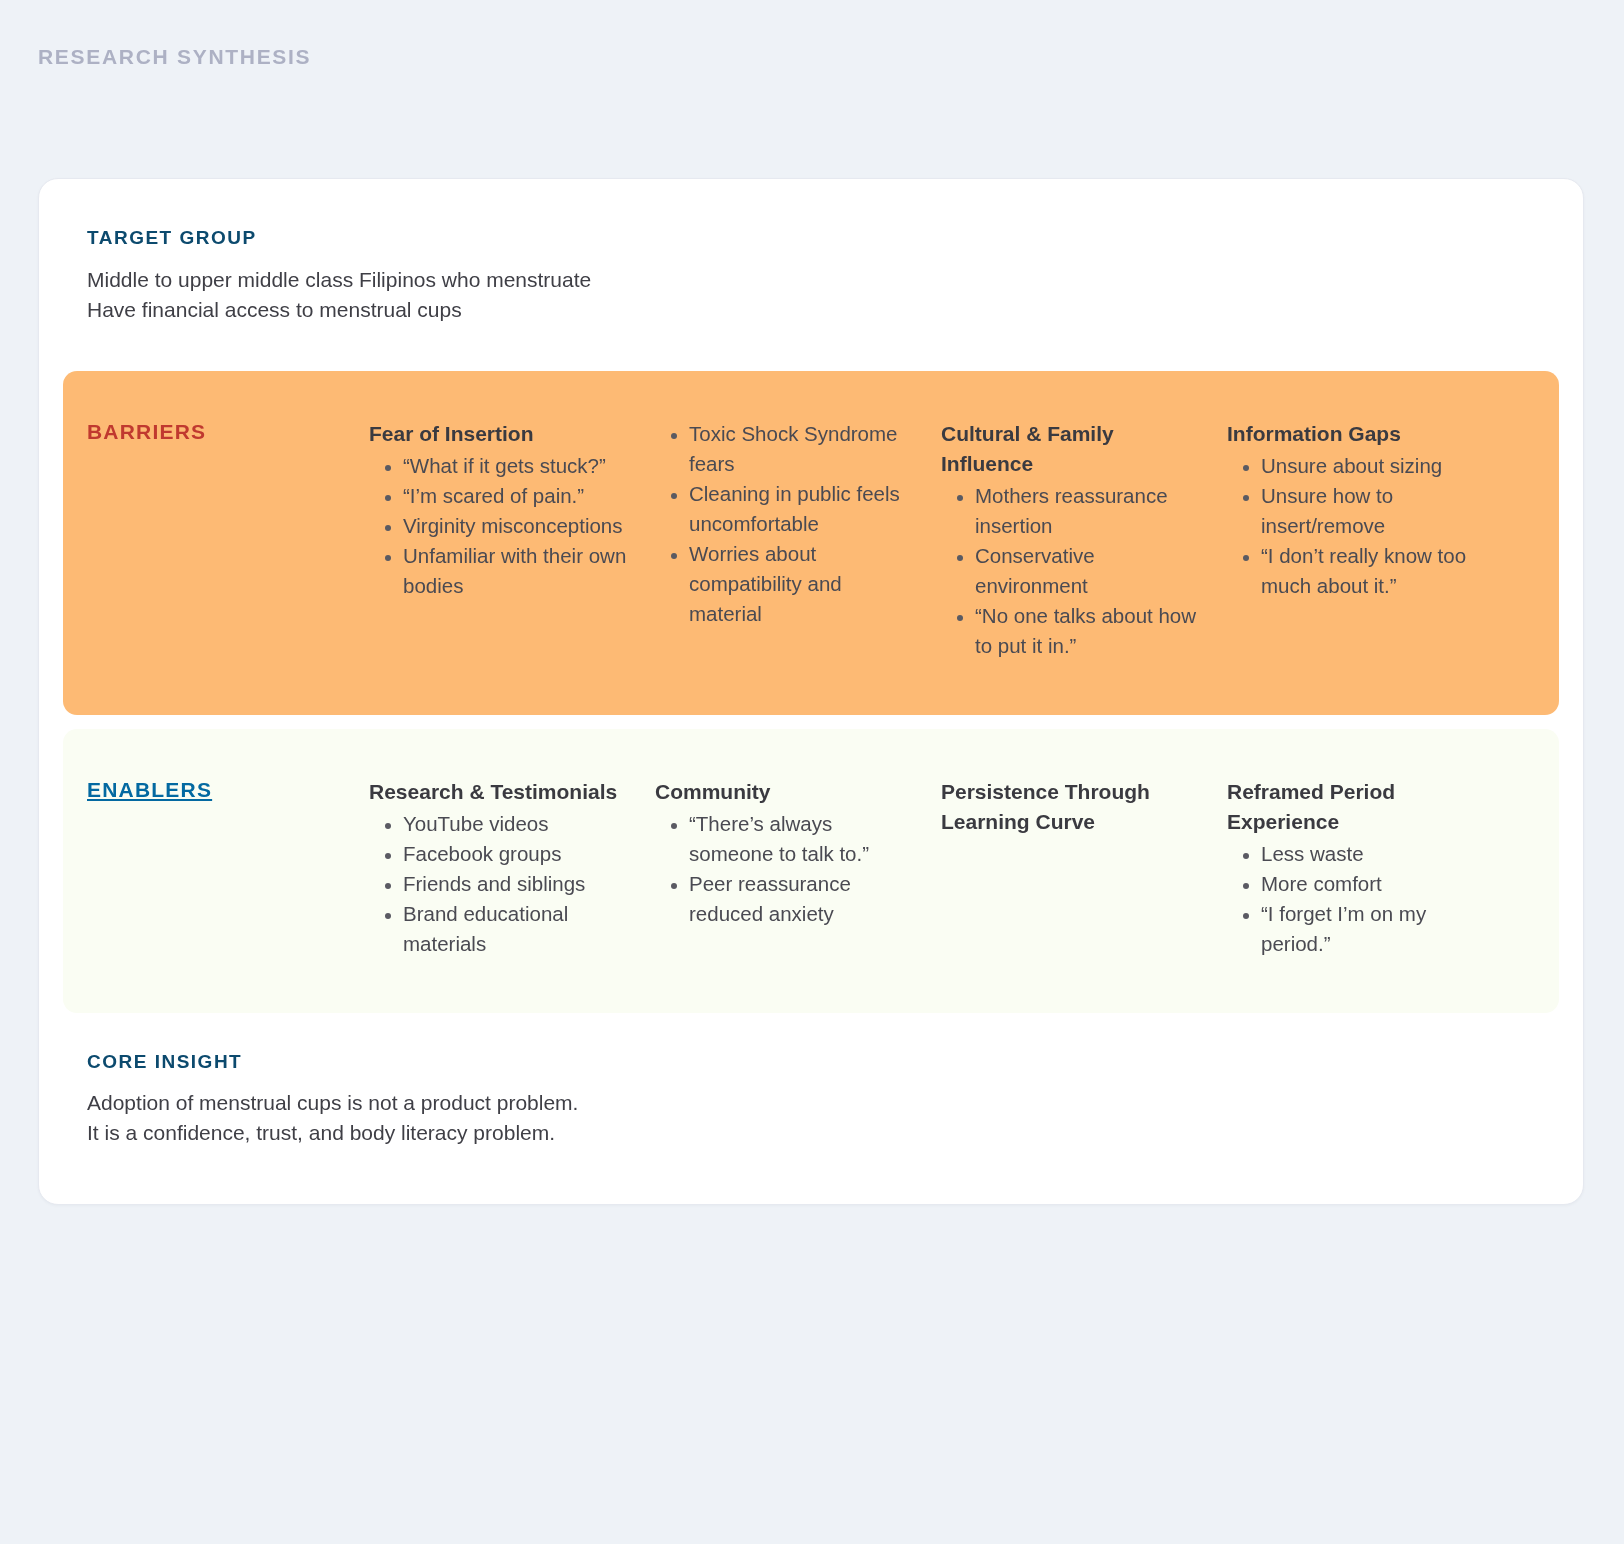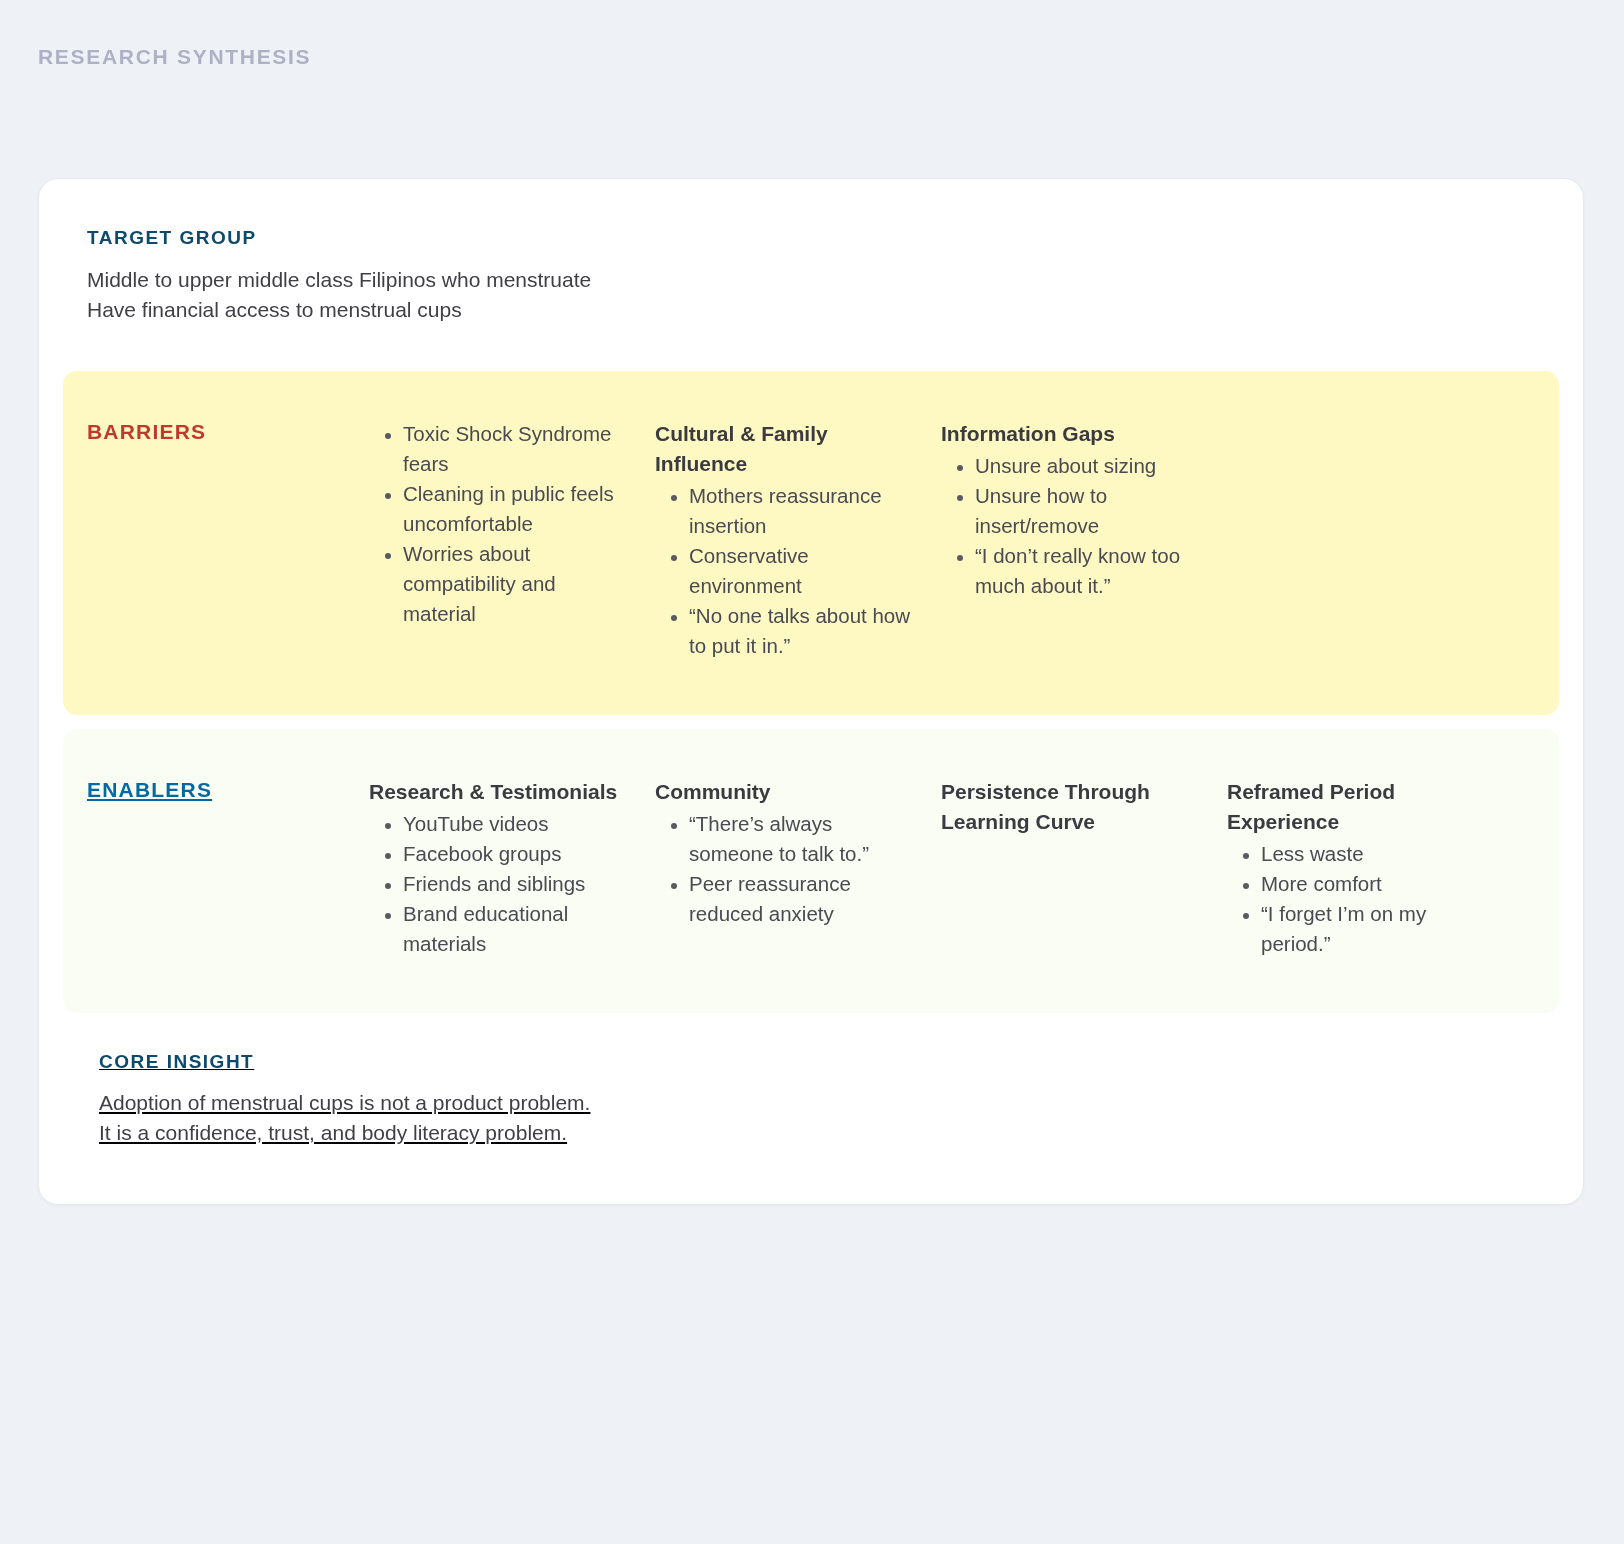--- a/index.html
+++ b/index.html
@@ -65,21 +65,21 @@
     color: #3f3f46;
   }
 
   .band {
     margin: 0 24px;
     border-radius: 14px;
     padding: 48px 24px 54px 24px;
     box-sizing: border-box;
   }
   .band-barriers {
-    background: #fef9c3;
+    background: #fdba74;
     margin-top: 46px;
   }
   .band-enablers {
     background: #fafdf3;
     margin-top: 14px;
   }
 
   .row {
     display: flex;
     align-items: flex-start;
@@ -122,22 +122,21 @@
     line-height: 30px;
     color: #4a4a52;
     margin: 0;
   }
   .col-list li::marker {
     color: #5a5a62;
     font-size: 19px;
   }
 
   .core-insight {
-    padding: 38px 48px 56px 60px;
-    text-decoration: underline;
+    padding: 38px 48px 56px 48px;
   }
   .core-insight .eyebrow { margin-bottom: 15px; }
 </style>
 </head>
 <body>
 
 <div class="page">
 
   <div class="page-title">RESEARCH SYNTHESIS</div>
 
@@ -146,20 +145,29 @@
     <div class="target-group">
       <div class="eyebrow">TARGET GROUP</div>
       <div class="body-line">Middle to upper middle class Filipinos who menstruate</div>
       <div class="body-line">Have financial access to menstrual cups</div>
     </div>
 
     <div class="band band-barriers">
       <div class="row">
         <div class="row-label label-barriers">BARRIERS</div>
 
+        <div class="col">
+          <div class="col-title">Fear of Insertion</div>
+          <ul class="col-list">
+            <li>“What if it gets stuck?”</li>
+            <li>“I’m scared of pain.”</li>
+            <li>Virginity misconceptions</li>
+            <li>Unfamiliar with their own bodies</li>
+          </ul>
+        </div>
 
         <div class="col">
           <ul class="col-list">
             <li>Toxic Shock Syndrome fears</li>
             <li>Cleaning in public feels uncomfortable</li>
             <li>Worries about compatibility and material</li>
           </ul>
         </div>
 
         <div class="col">

